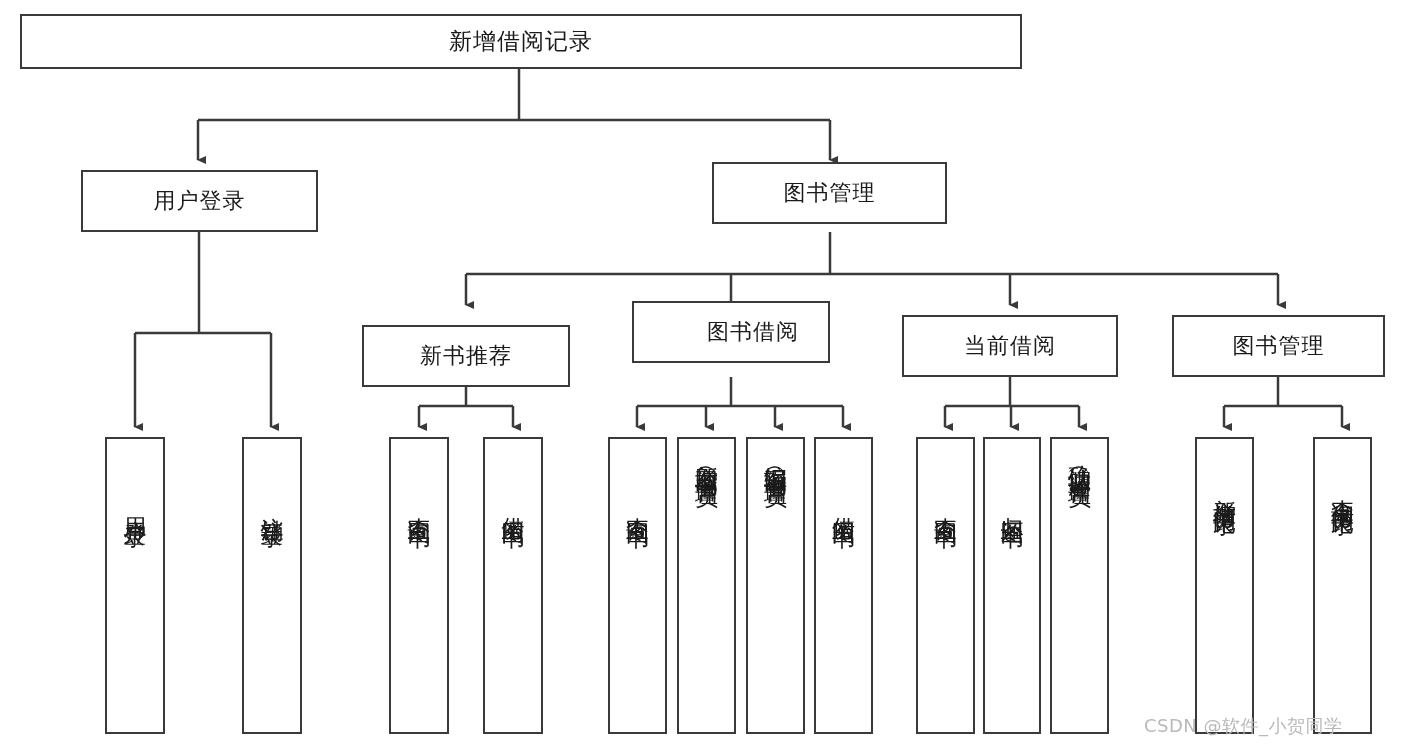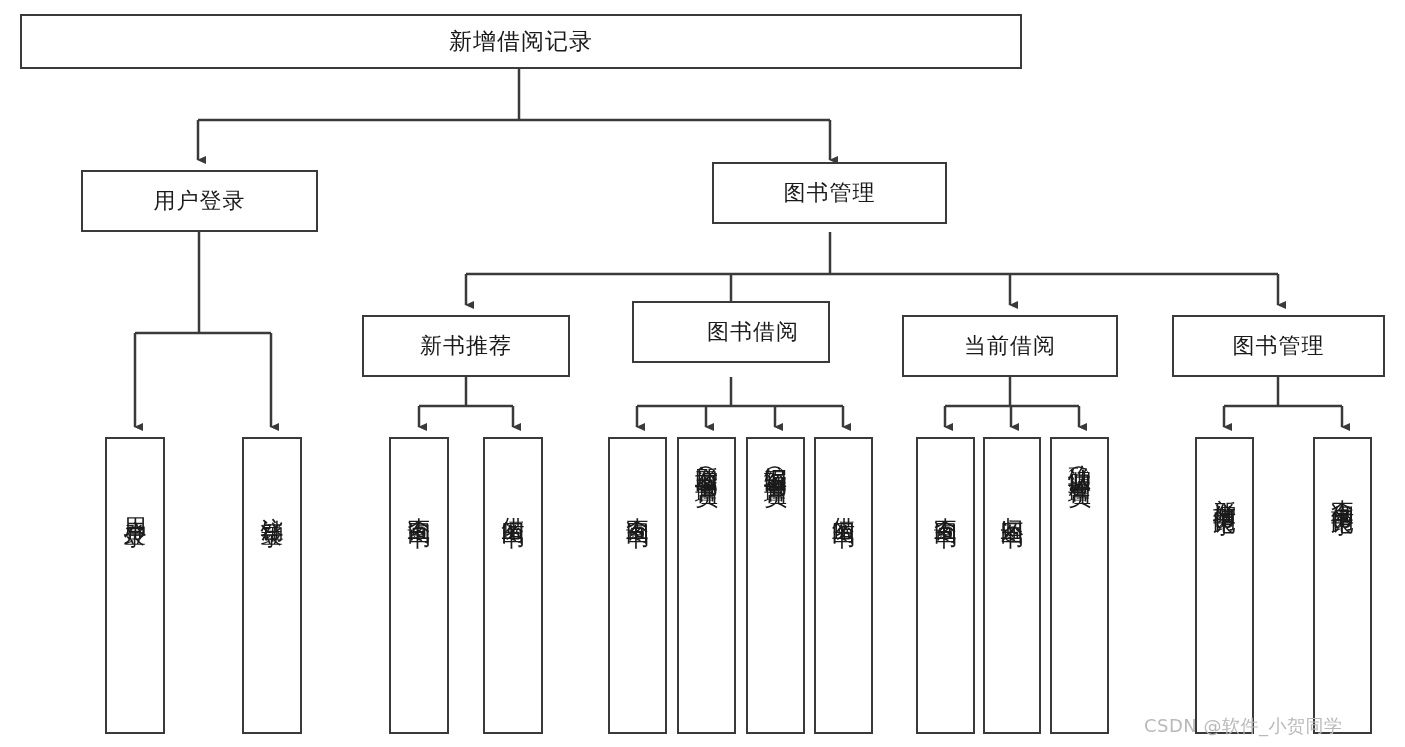--- a/index.html
+++ b/index.html
@@ -142,21 +142,21 @@
   </div>
 
   <div class="node horiz" style="left:81px; top:170px; width:237px; height:62px;">
     <span class="node-label">用户登录</span>
   </div>
 
   <div class="node horiz" style="left:712px; top:162px; width:235px; height:62px;">
     <span class="node-label">图书管理</span>
   </div>
 
-  <div class="node horiz" style="left:362px; top:315px; width:208px; height:62px;">
+  <div class="node horiz" style="left:362px; top:325px; width:208px; height:62px;">
     <span class="node-label">新书推荐</span>
   </div>
 
   <div class="node horiz" style="left:632px; top:301px; width:198px; height:62px;padding-left:44px;">
     <span class="node-label">图书借阅</span>
   </div>
 
   <div class="node horiz" style="left:902px; top:315px; width:216px; height:62px;">
     <span class="node-label">当前借阅</span>
   </div>

